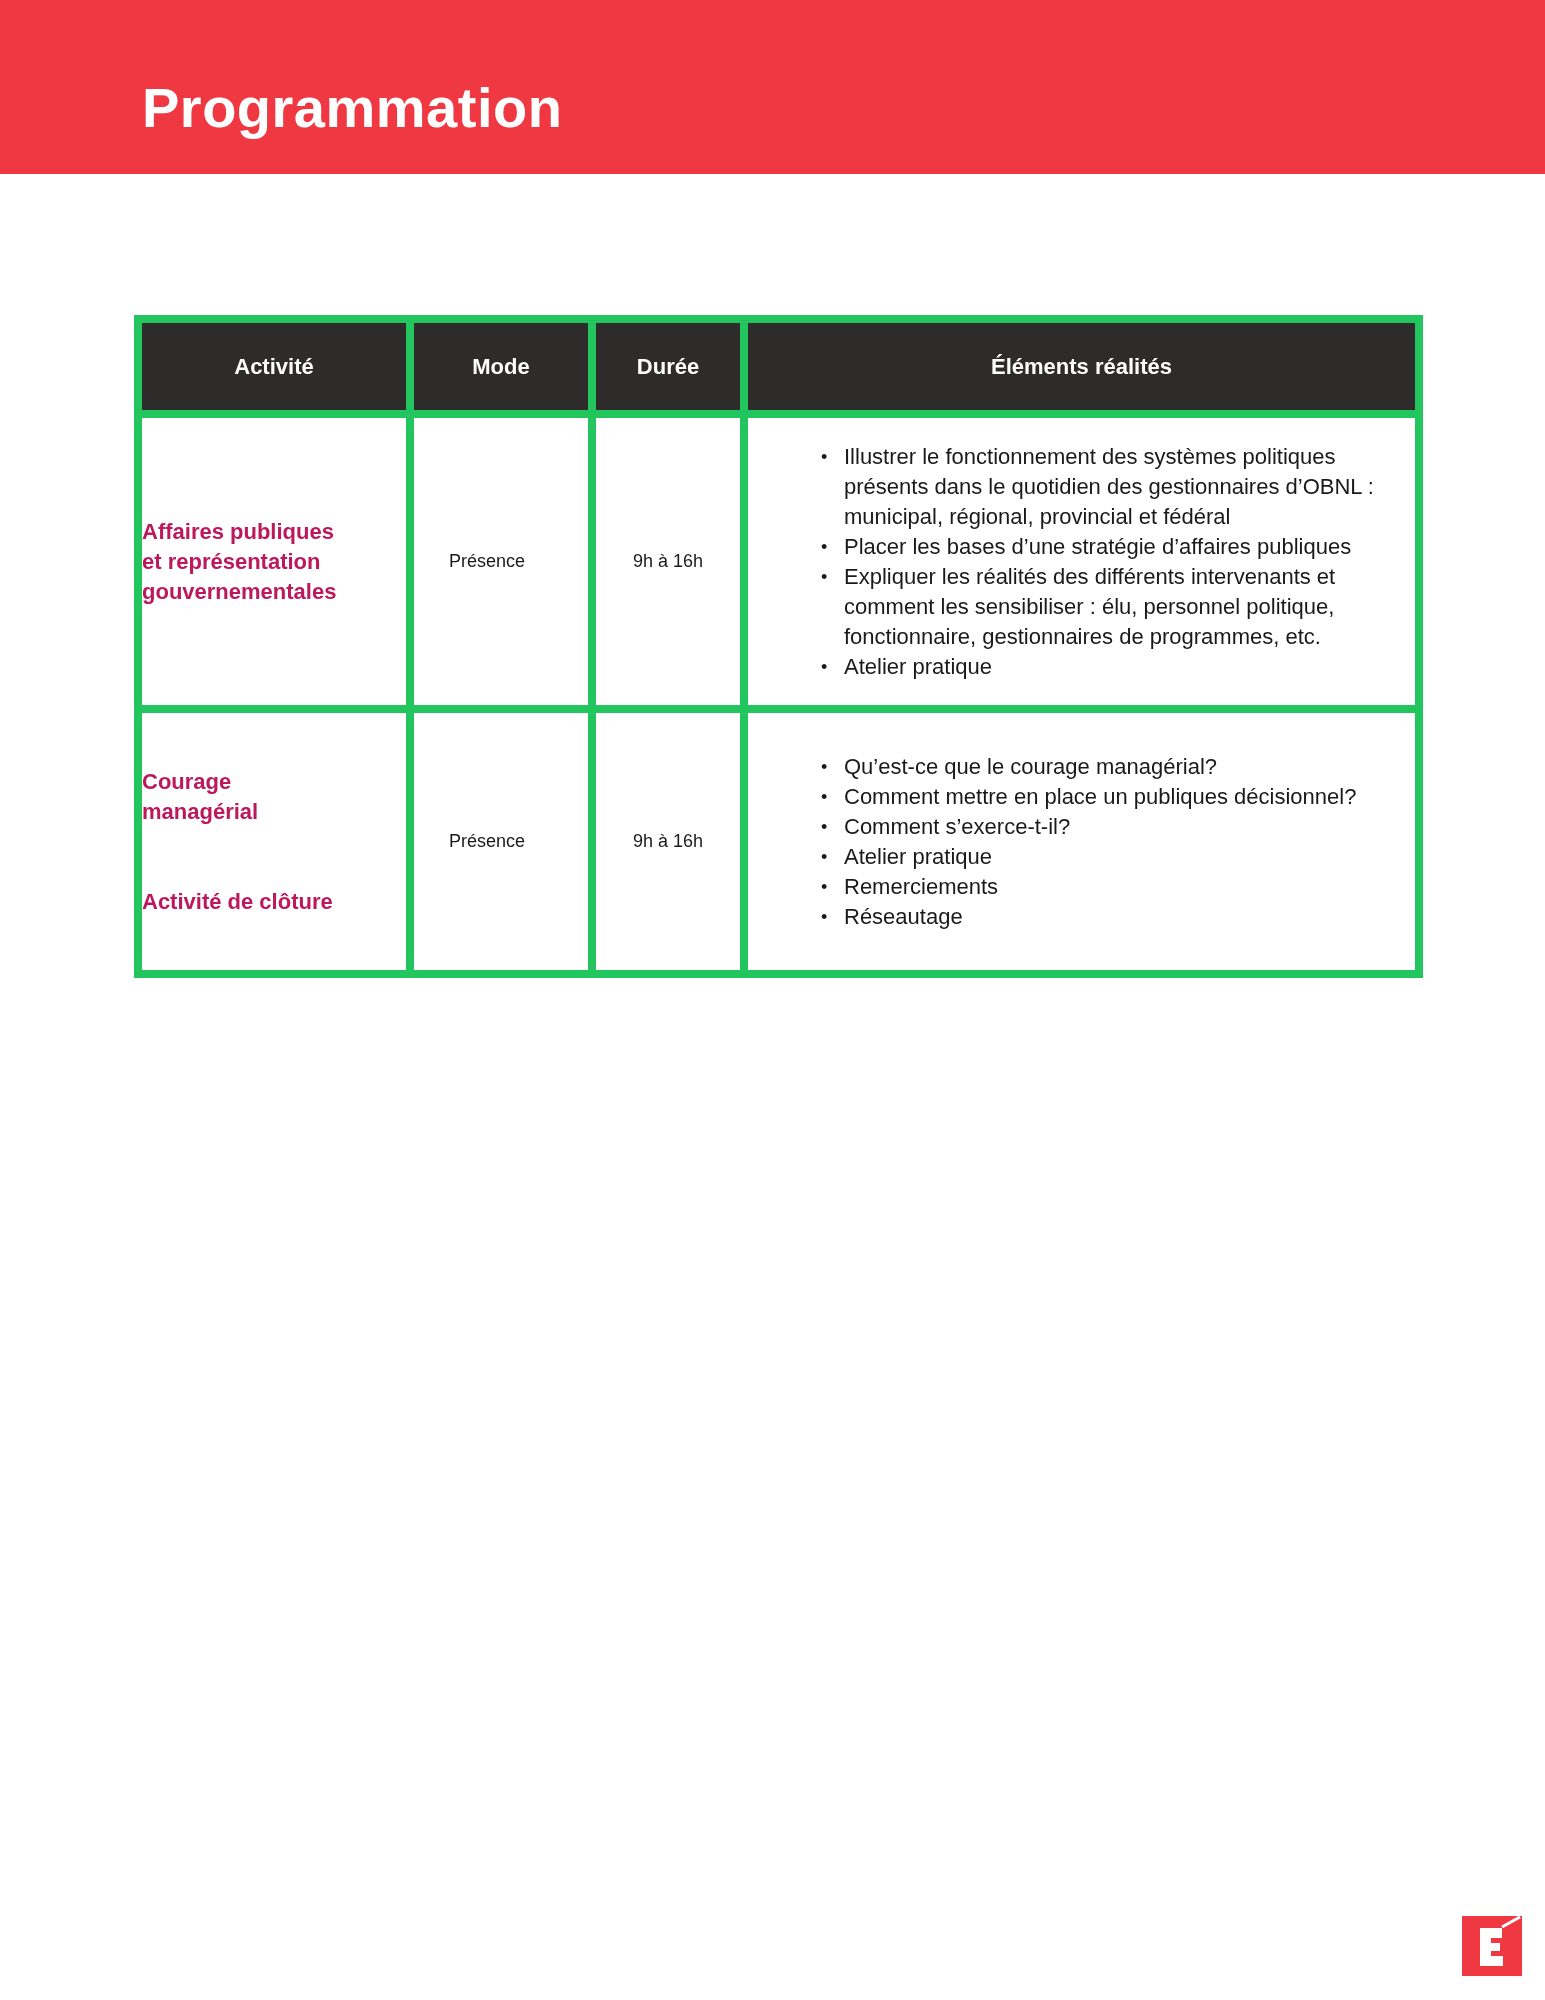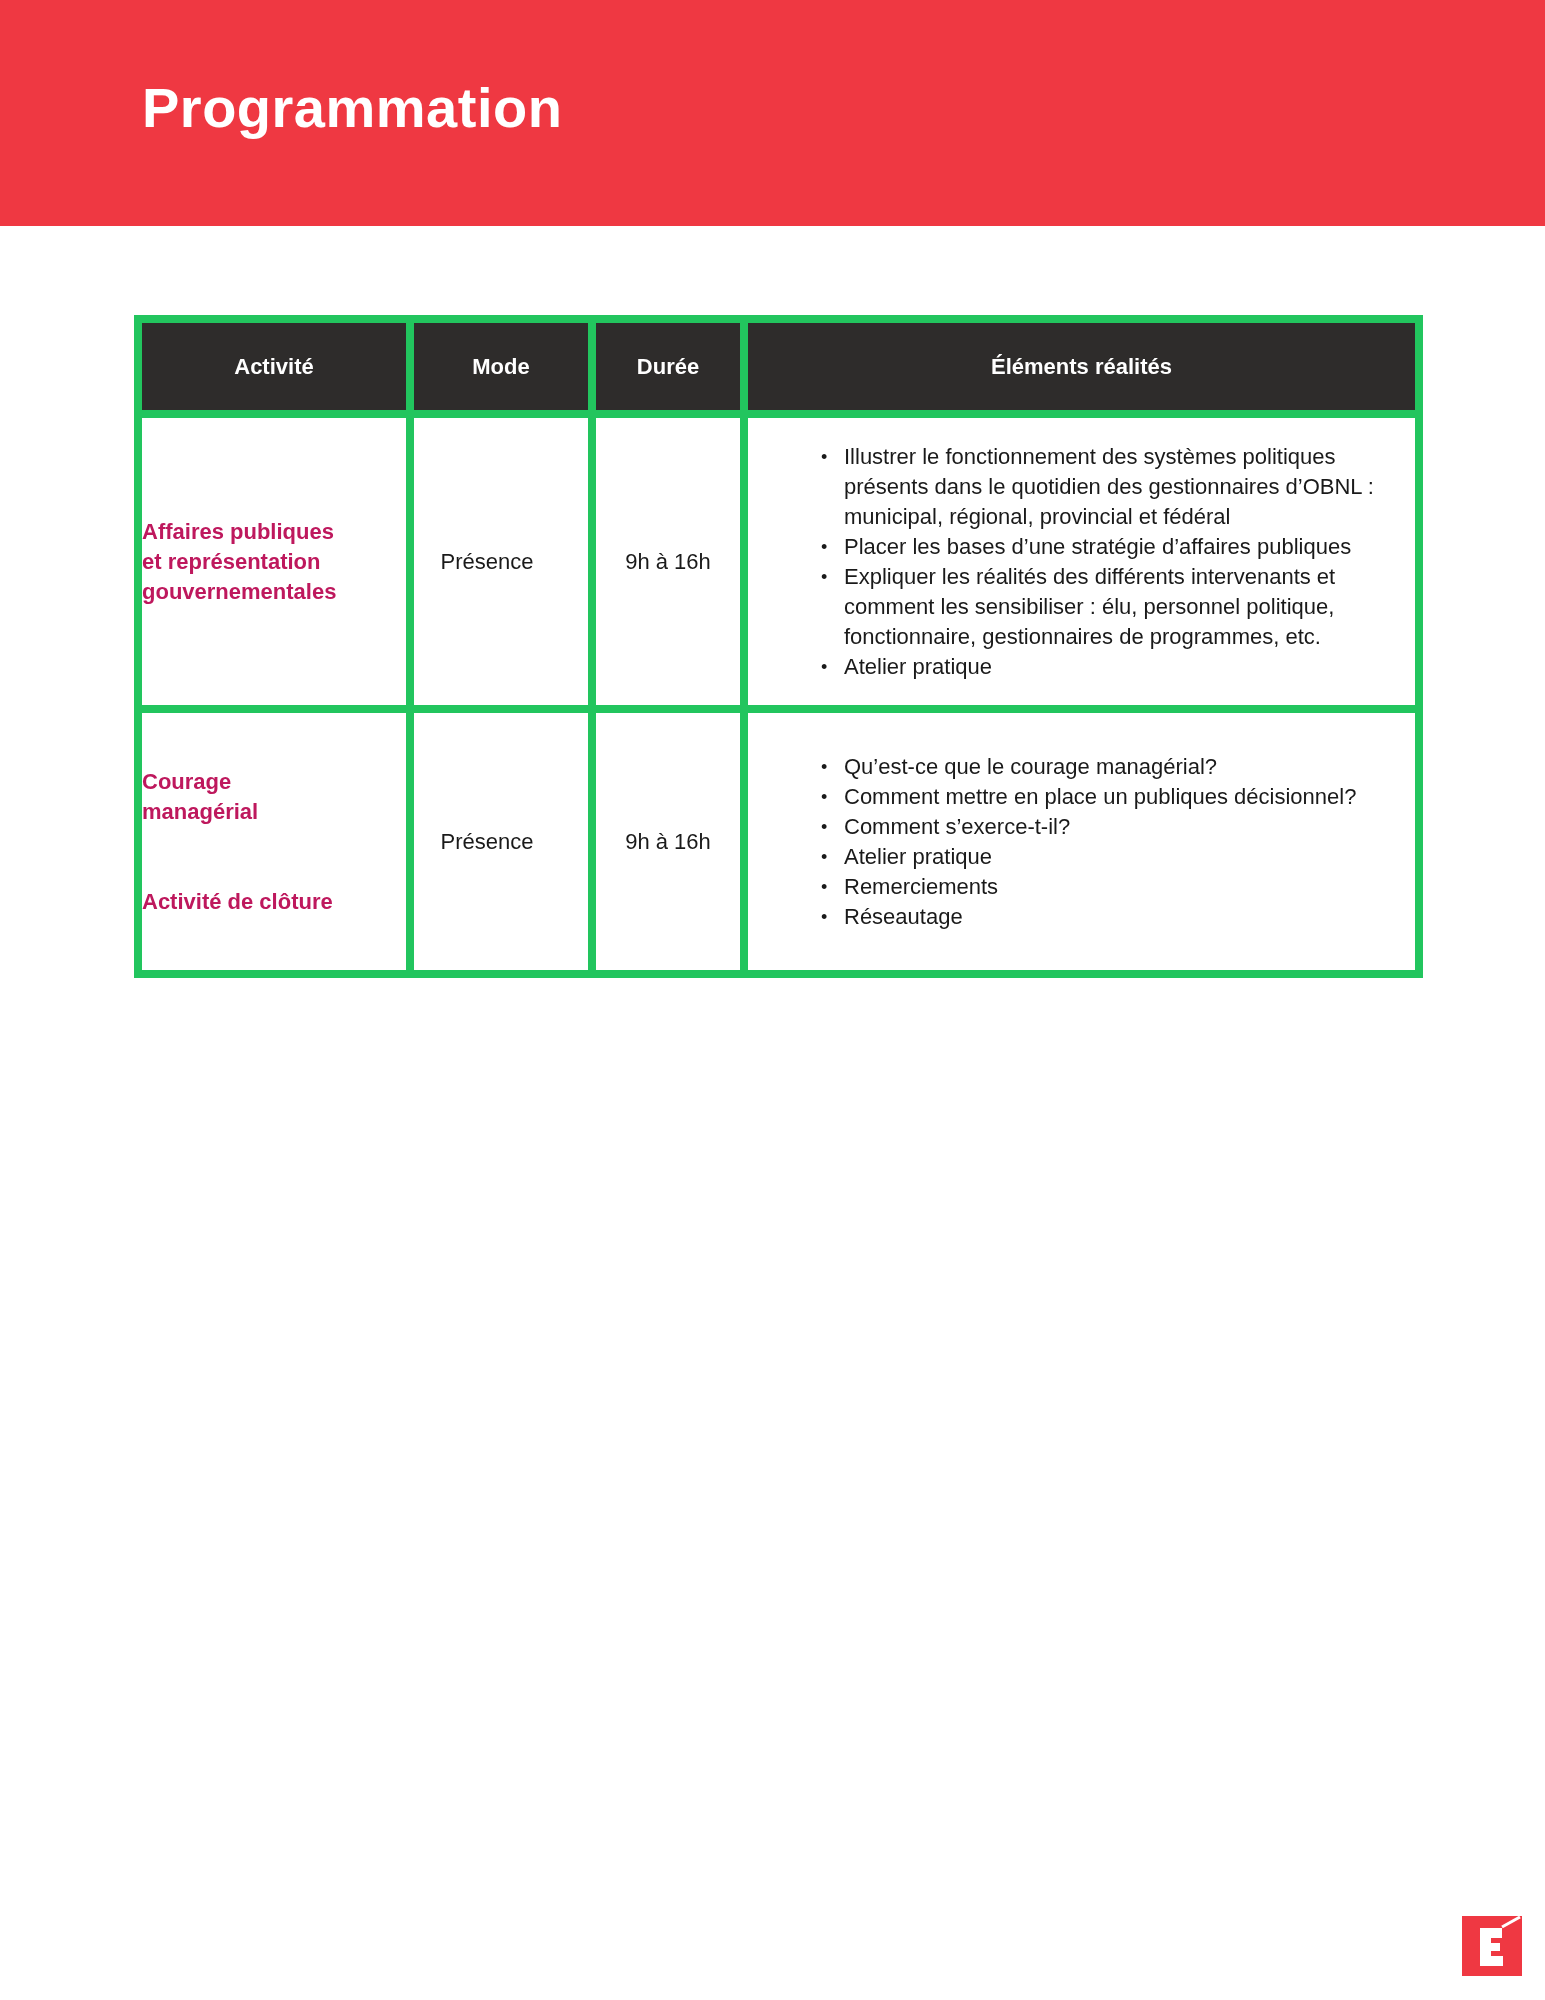--- a/index.html
+++ b/index.html
@@ -2,21 +2,21 @@
 <html><head>
   <meta charset="utf-8">
   <style>
     html, body { margin: 0; padding: 0; }
     body {
       width: 1545px; height: 2000px; position: relative; background: #ffffff;
       font-family: "Liberation Sans", "DejaVu Sans", sans-serif; color: #1a1a1a;
       overflow: hidden;
     }
     .banner {
-      position: absolute; left: 0; top: 0; width: 1545px; height: 226px;
+      position: absolute; left: 0; top: 0; width: 1545px; height: 174px;
       background: #ef3842;
     }
     .page-title {
       position: absolute; left: 142px; top: 76px; margin: 0;
       font-size: 56px; font-weight: bold; color: #ffffff; line-height: 64px;
       letter-spacing: 0.5px;
     }
     table.prog {
       position: absolute; left: 134px; top: 315px; width: 1281px;
       border-collapse: collapse; table-layout: fixed;
@@ -29,21 +29,21 @@
       height: 87px; text-align: center; vertical-align: middle;
     }
     col.c1 { width: 272px; } col.c2 { width: 182px; } col.c3 { width: 152px; } col.c4 { width: 675px; }
     tr.row1 td { height: 287px; }
     tr.row2 td { height: 257px; }
     td.activity {
       vertical-align: middle; padding-left: 25px; padding-right: 8px;
       color: #be185d; font-weight: bold; font-size: 22px; line-height: 30px;
     }
     td.mode, td.duree {
-      text-align: center; vertical-align: middle; font-size: 22px;
+      text-align: center; vertical-align: middle; font-size: 18px;
     }
     td.mode span { position: relative; left: -14px; }
     td.elements { vertical-align: middle; font-size: 22px; line-height: 30px; }
     ul.items { margin: 0; padding: 0 0 0 96px; list-style: none; }
     ul.items li { position: relative; }
     ul.items li::before {
       content: "\2022"; position: absolute; left: -23px; top: 0; font-size: 18px;
     }
     .spacer { height: 60px; }
     .logo {

